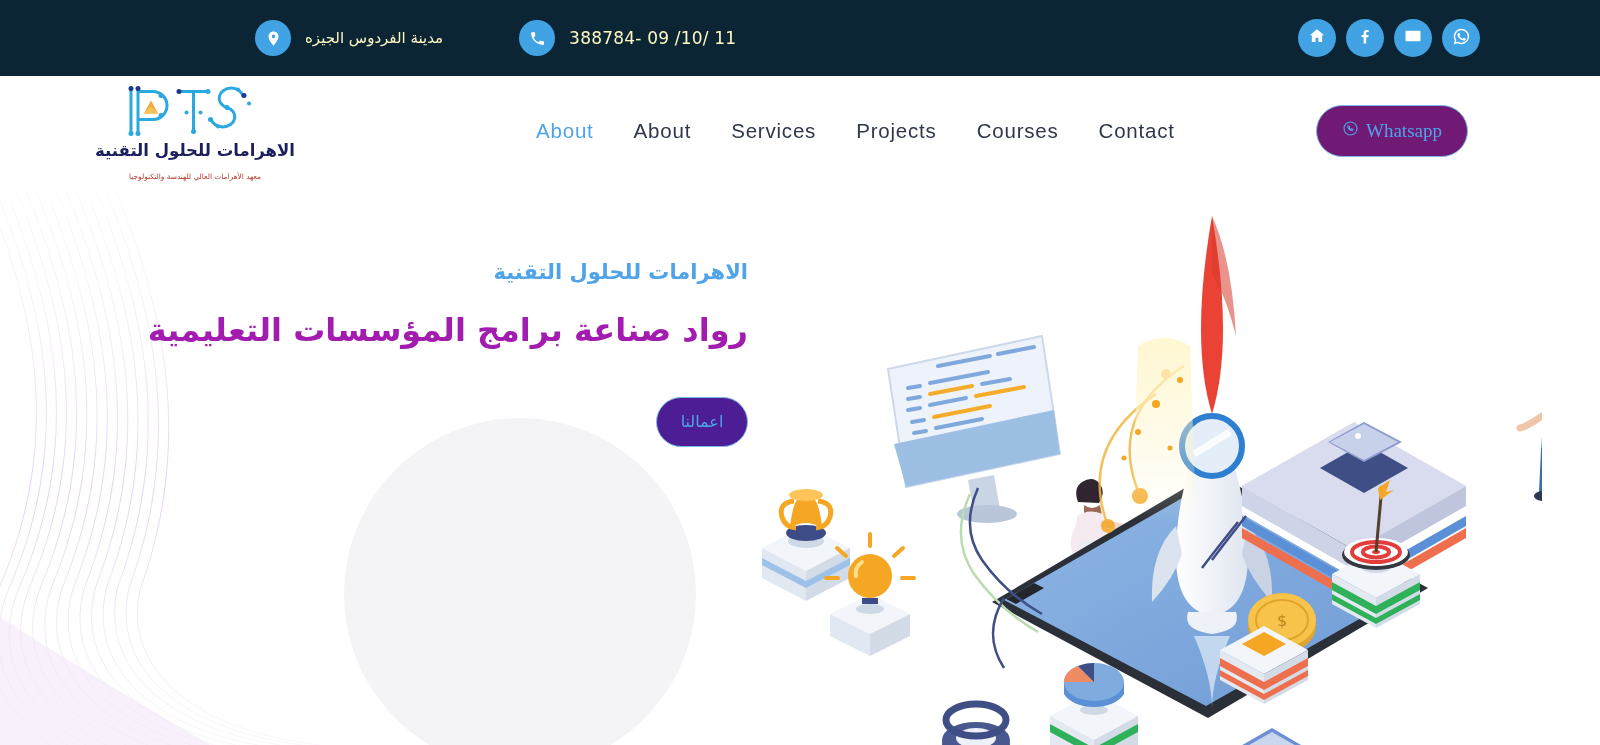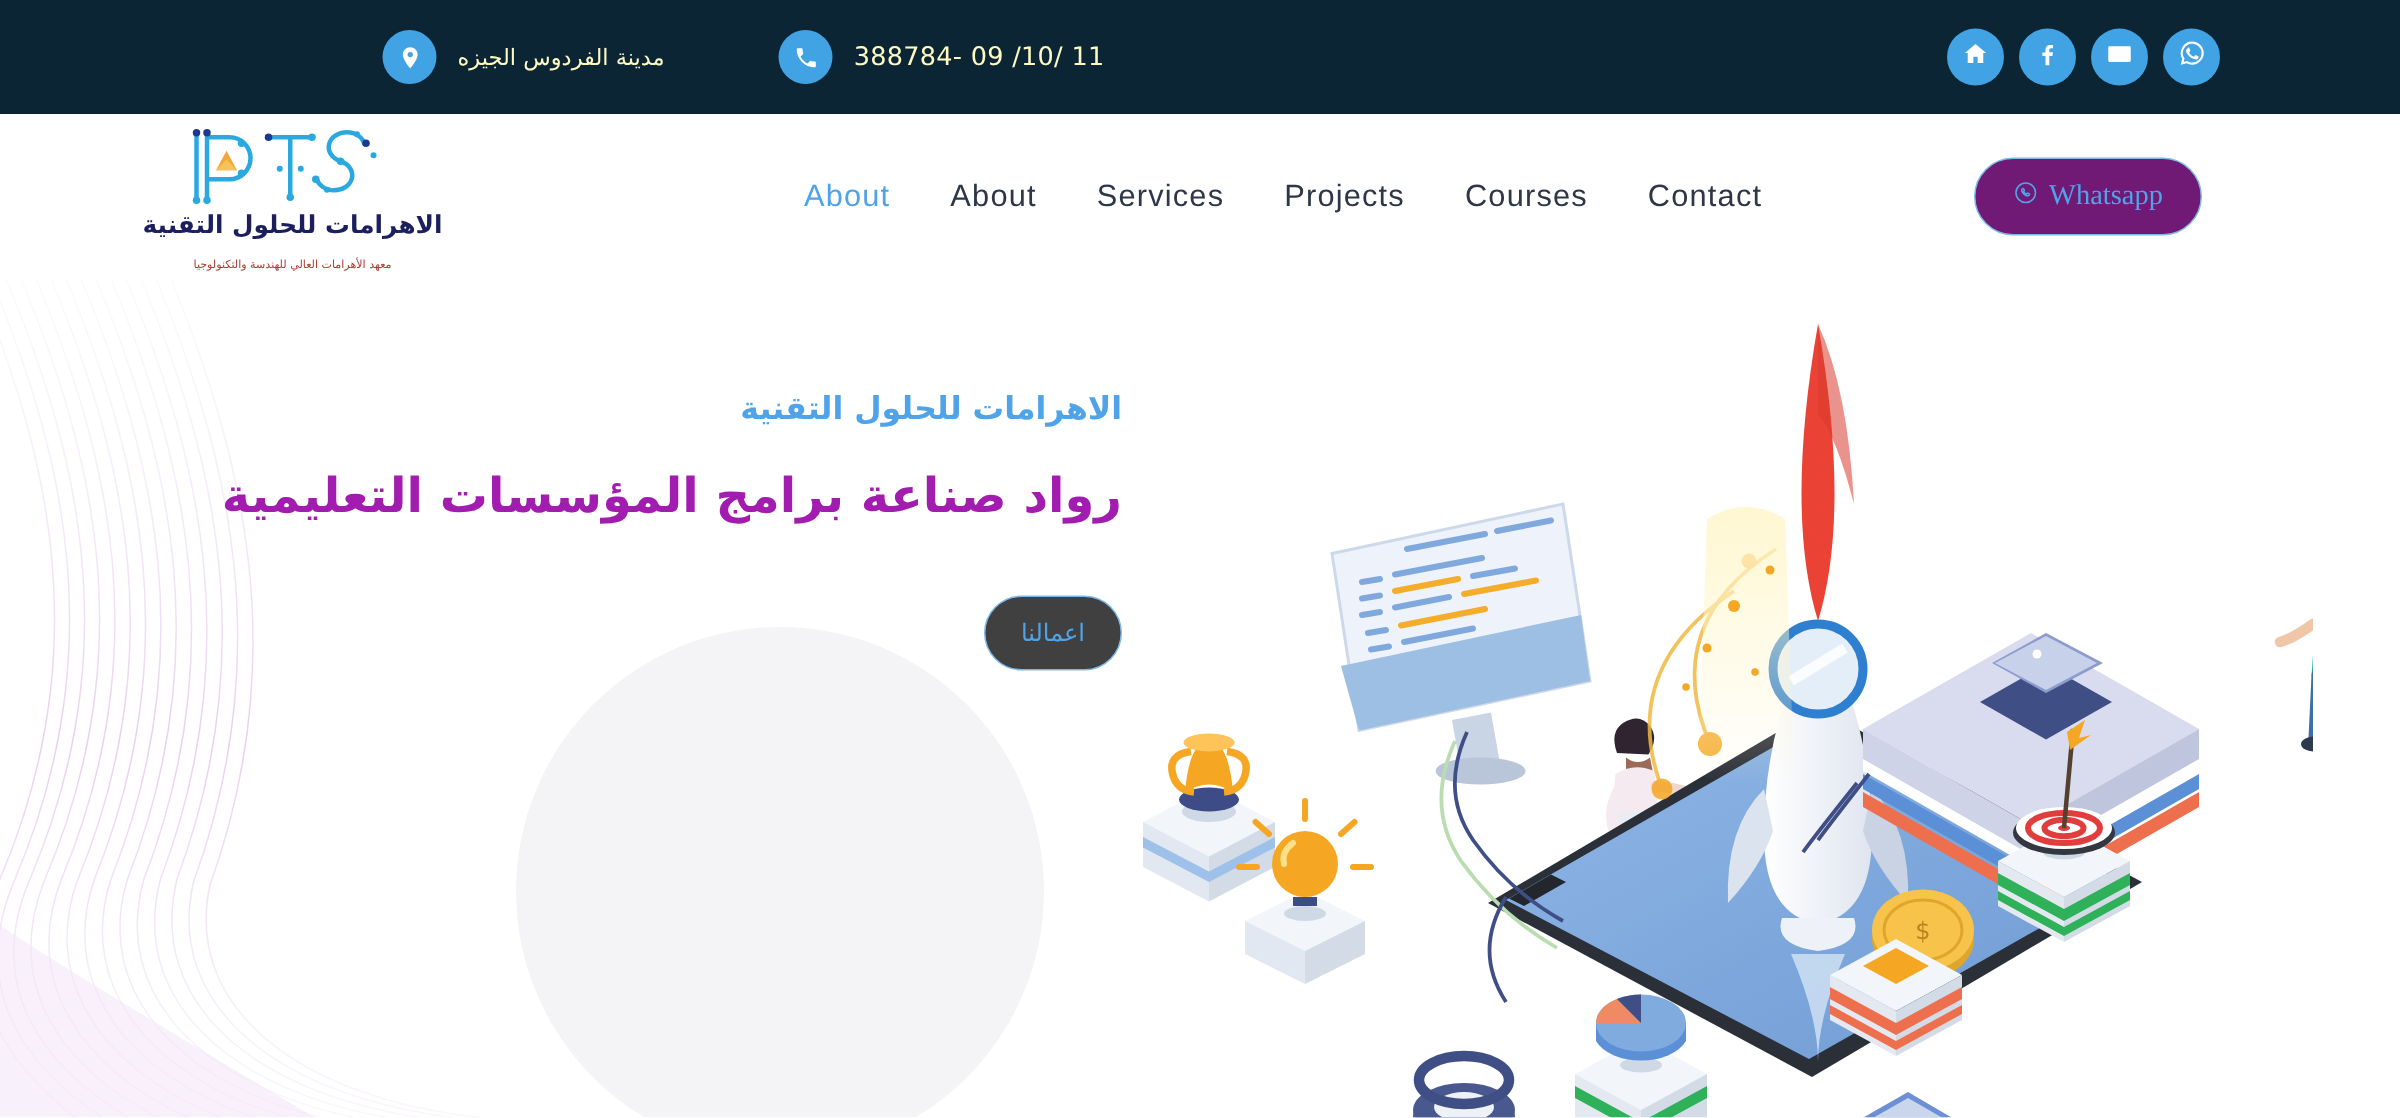--- a/index.html
+++ b/index.html
@@ -172,21 +172,21 @@
   .cta {
     margin-top: 42px;
     display: inline-flex;
     align-items: center; justify-content: center;
     width: 92px; height: 50px;
     border: 1px solid #7cb9e8;
     border-radius: 26px;
     color: #4fa3e8;
     font-size: 16px;
     cursor: pointer;
-    background: #404040;
+    background: #4c1d95;
     font-family: "DejaVu Sans", sans-serif;
   }
 
   .hero-illustration {
     position: absolute;
     right: 58px; top: 10px;
     width: 800px; height: 560px;
     z-index: 4;
   }
 </style>

